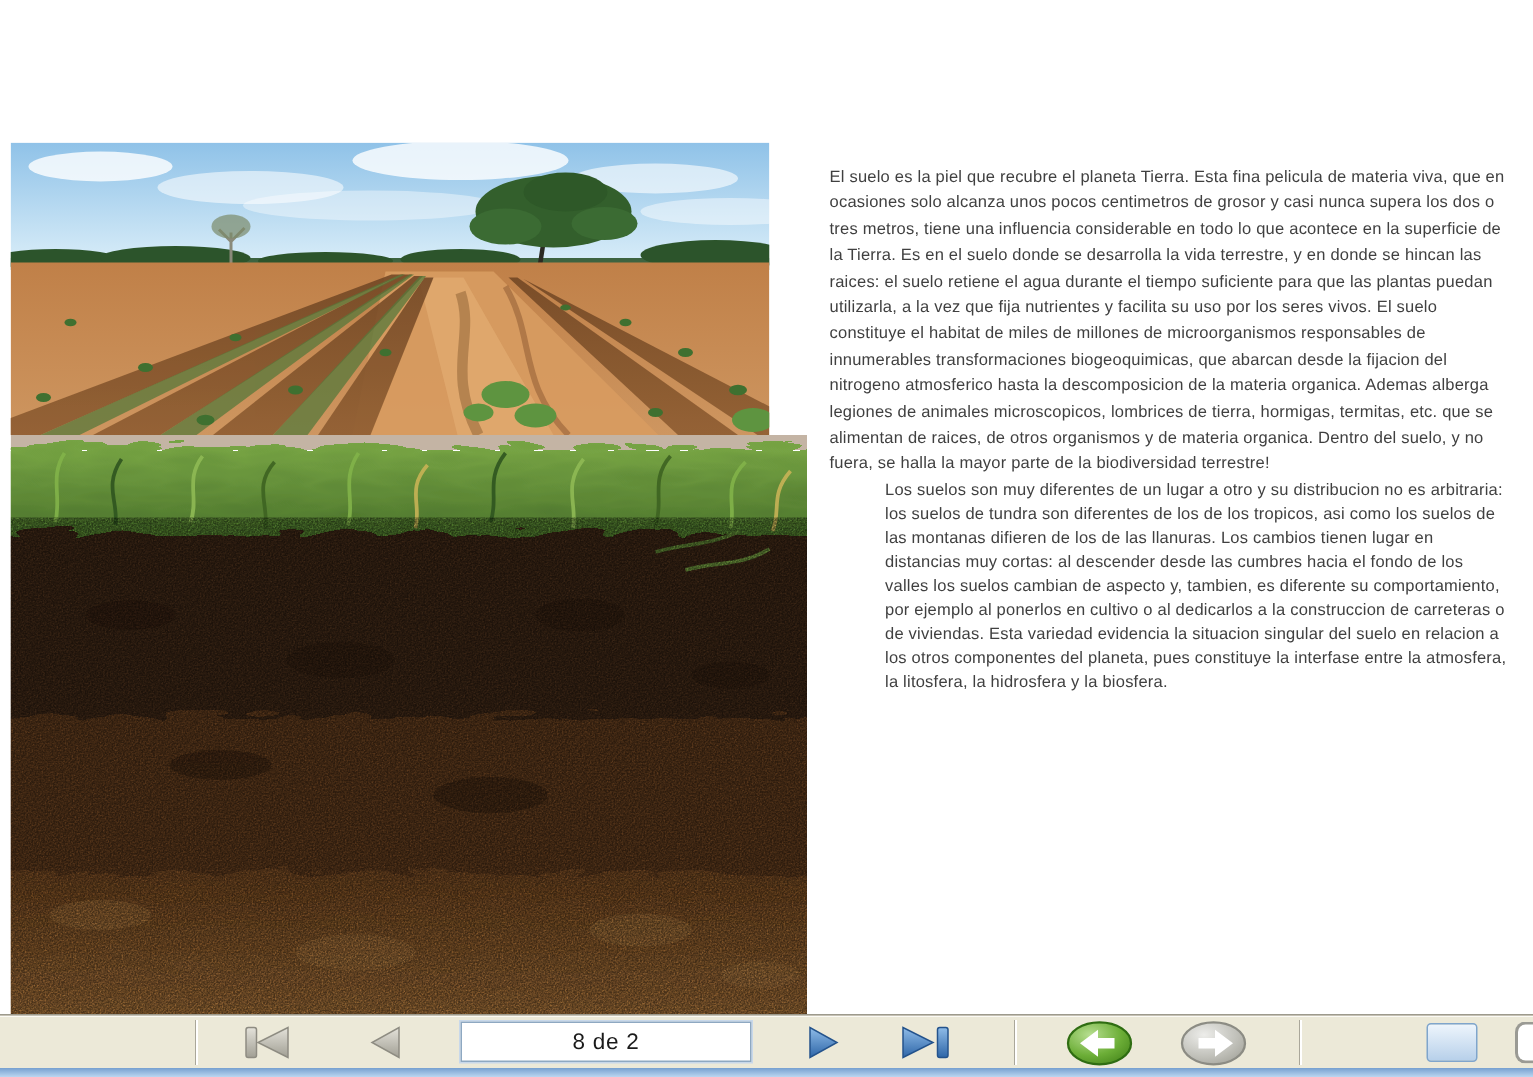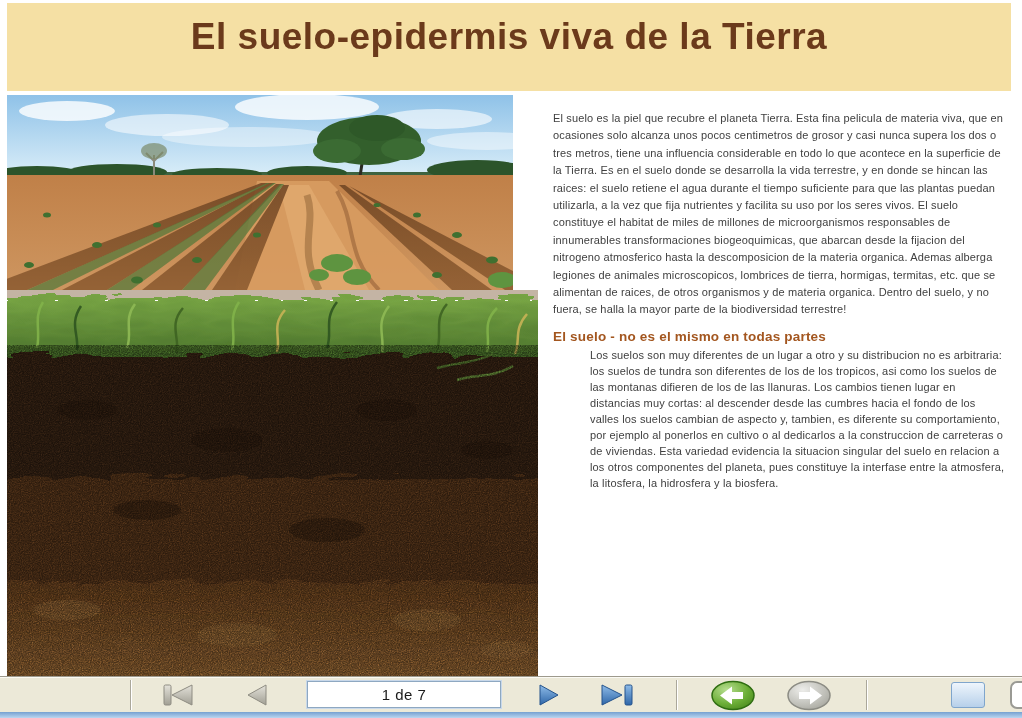--- a/index.html
+++ b/index.html
@@ -62,23 +62,20 @@
           <stop offset="1" stop-color="#3F7F16"></stop>
       </radialGradient>
       <radialGradient id="gradGreyBall" cx="0.35" cy="0.3" r="0.9">
         <stop offset="0" stop-color="#EDEDEA"></stop>
           <stop offset="0.6" stop-color="#BFBFB8"></stop>
           <stop offset="1" stop-color="#9C9C93"></stop>
       </radialGradient>
     </defs>
   </svg>
 
-  <div class="slide-header">
-    <h1 class="slide-title">El suelo-epidermis viva de la Tierra</h1>
-  </div>
 
   <div class="slide-body">
 
     <div class="photo-top">
       <svg viewBox="0 0 506 195" preserveAspectRatio="none">
         <defs>
           <linearGradient id="skyG" x1="0" y1="0" x2="0" y2="1">
             <stop offset="0" stop-color="#8FC2E8"></stop>
               <stop offset="1" stop-color="#DCEFF9"></stop>
           </linearGradient>
@@ -215,42 +212,41 @@
           <ellipse cx="420" cy="330" rx="34" ry="11"></ellipse>
             <ellipse cx="500" cy="360" rx="26" ry="9"></ellipse>
         </g>
         <rect x="0" y="55" width="531" height="331" fill="#000000" filter="url(#grain)" opacity="0.35"></rect>
         <rect x="0" y="55" width="531" height="331" fill="#E8C490" filter="url(#grain)" opacity="0.22"></rect>
       </svg>
     </div>
 
     <div class="text-col">
       <p>El suelo es la piel que recubre el planeta Tierra. Esta fina pelicula de materia viva, que en ocasiones solo alcanza unos pocos centimetros de grosor y casi nunca supera los dos o tres metros, tiene una influencia considerable en todo lo que acontece en la superficie de la Tierra. Es en el suelo donde se desarrolla la vida terrestre, y en donde se hincan las raices: el suelo retiene el agua durante el tiempo suficiente para que las plantas puedan utilizarla, a la vez que fija nutrientes y facilita su uso por los seres vivos. El suelo constituye el habitat de miles de millones de microorganismos responsables de innumerables transformaciones biogeoquimicas, que abarcan desde la fijacion del nitrogeno atmosferico hasta la descomposicion de la materia organica. Ademas alberga legiones de animales microscopicos, lombrices de tierra, hormigas, termitas, etc. que se alimentan de raices, de otros organismos y de materia organica. Dentro del suelo, y no fuera, se halla la mayor parte de la biodiversidad terrestre!</p>
-      <h2 class="section-heading">El suelo - no es el mismo en todas partes</h2>
       <p class="second">Los suelos son muy diferentes de un lugar a otro y su distribucion no es arbitraria: los suelos de tundra son diferentes de los de los tropicos, asi como los suelos de las montanas difieren de los de las llanuras. Los cambios tienen lugar en distancias muy cortas: al descender desde las cumbres hacia el fondo de los valles los suelos cambian de aspecto y, tambien, es diferente su comportamiento, por ejemplo al ponerlos en cultivo o al dedicarlos a la construccion de carreteras o de viviendas. Esta variedad evidencia la situacion singular del suelo en relacion a los otros componentes del planeta, pues constituye la interfase entre la atmosfera, la litosfera, la hidrosfera y la biosfera.</p>
     </div>
   </div>
 
   <div class="toolbar">
     <div class="tb-sep" style="left:130px"></div>
 
     <button class="tb-btn" style="left:158px;top:5px" title="">
       <svg width="46" height="26">
         <rect x="6" y="3" width="7" height="20" rx="1.5" fill="url(#gradSilver)" stroke="#8E8C82"></rect>
         <polygon points="34,3 34,23 14,13" fill="url(#gradSilver)" stroke="#8E8C82"></polygon>
       </svg>
     </button>
 
     <button class="tb-btn" style="left:242px;top:5px">
       <svg width="34" height="26">
         <polygon points="24,3 24,23 6,13" fill="url(#gradSilver)" stroke="#8E8C82"></polygon>
       </svg>
     </button>
 
-    <div class="page-box">1 de 7</div>
+    <div class="page-box">8 de 2</div>
 
     <button class="tb-btn" style="left:532px;top:5px">
       <svg width="34" height="26">
         <polygon points="8,3 8,23 26,13" fill="url(#gradBlue)" stroke="#24538C"></polygon>
       </svg>
     </button>
 
     <button class="tb-btn" style="left:594px;top:5px">
       <svg width="46" height="26">
         <polygon points="8,3 8,23 28,13" fill="url(#gradBlue)" stroke="#24538C"></polygon>

